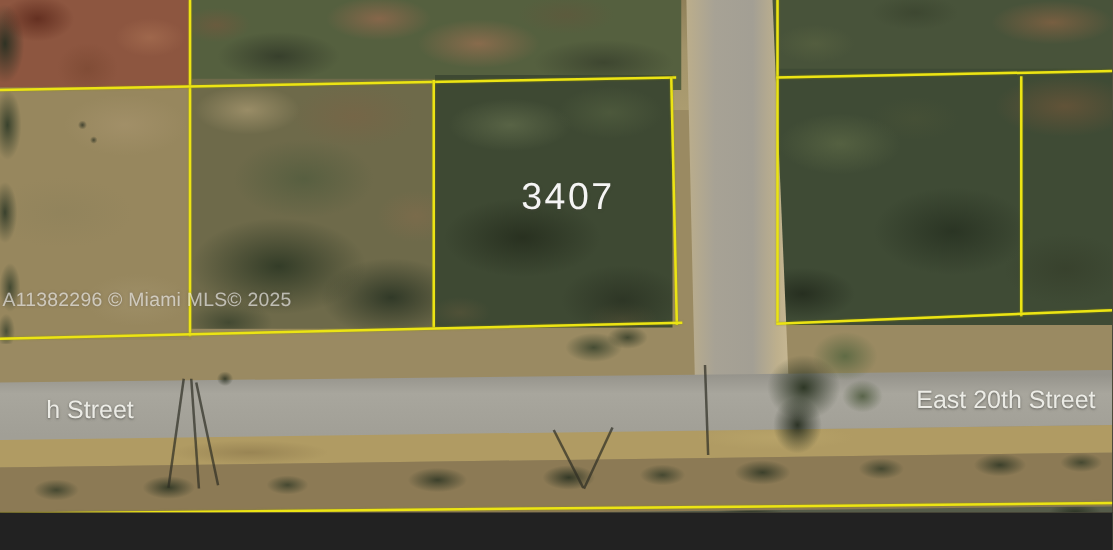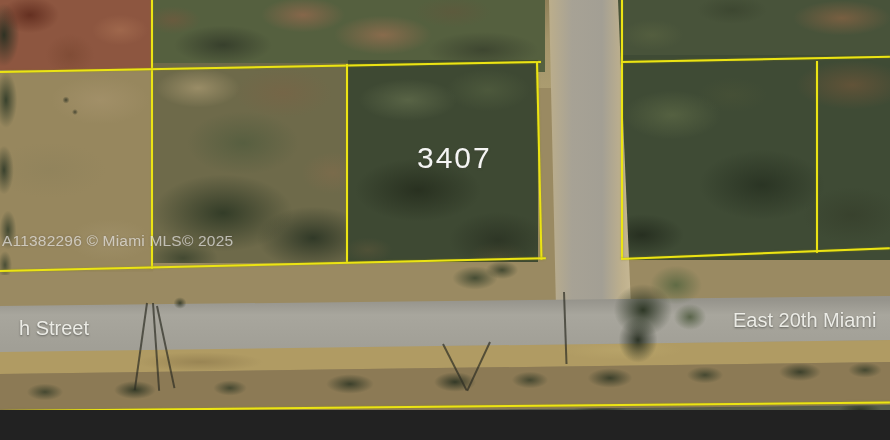--- a/index.html
+++ b/index.html
@@ -142,21 +142,21 @@
   .lnG{left:621px;top:61px;width:269px;height:2px;transform-origin:left center;transform:rotate(-1.1deg);}
   .lnH{left:816px;top:61px;width:2px;height:192px;}
   .lnI{left:621px;top:258px;width:269px;height:2px;transform-origin:left center;transform:rotate(-2.3deg);}
   .lnJ{left:0;top:410px;width:890px;height:2px;transform-origin:left center;transform:rotate(-0.55deg);}
 
   
   .parcel-number{left:417px;top:141px;z-index:9;color:rgba(255,255,255,.95);
     font-size:30px;letter-spacing:2px;text-shadow:0 1px 2px rgba(70,70,60,.6);white-space:nowrap;}
   .street{z-index:9;color:rgba(250,250,245,.88);font-size:20px;
     text-shadow:0 1px 2px rgba(80,80,75,.8);white-space:nowrap;}
-  .street-left{left:19px;top:317px;}
+  .street-left{left:1px;top:317px;padding-left:36px;}
   .street-right{left:733px;top:309px;}
   .watermark{left:2px;top:205px;z-index:10;color:rgba(255,255,255,.6);
     font-size:15.5px;letter-spacing:.2px;text-shadow:0 0 2px rgba(90,80,70,.5);white-space:nowrap;margin-top:27px;}
 </style>
 </head>
 <body>
 
 <div id="canvas">
 
   <div class="shoulder"></div>
@@ -192,16 +192,16 @@
   <div class="pline lnD"></div>
   <div class="pline lnE"></div>
   <div class="pline lnF"></div>
   <div class="pline lnG"></div>
   <div class="pline lnH"></div>
   <div class="pline lnI"></div>
   <div class="pline lnJ"></div>
 
   <div class="parcel-number">3407</div>
   <div class="street street-left">h Street</div>
-  <div class="street street-right">East 20th Miami</div>
+  <div class="street street-right">East 20th Street</div>
   <div class="watermark">A11382296 © Miami MLS© 2025</div>
 
 </div>
 
 </body></html>

